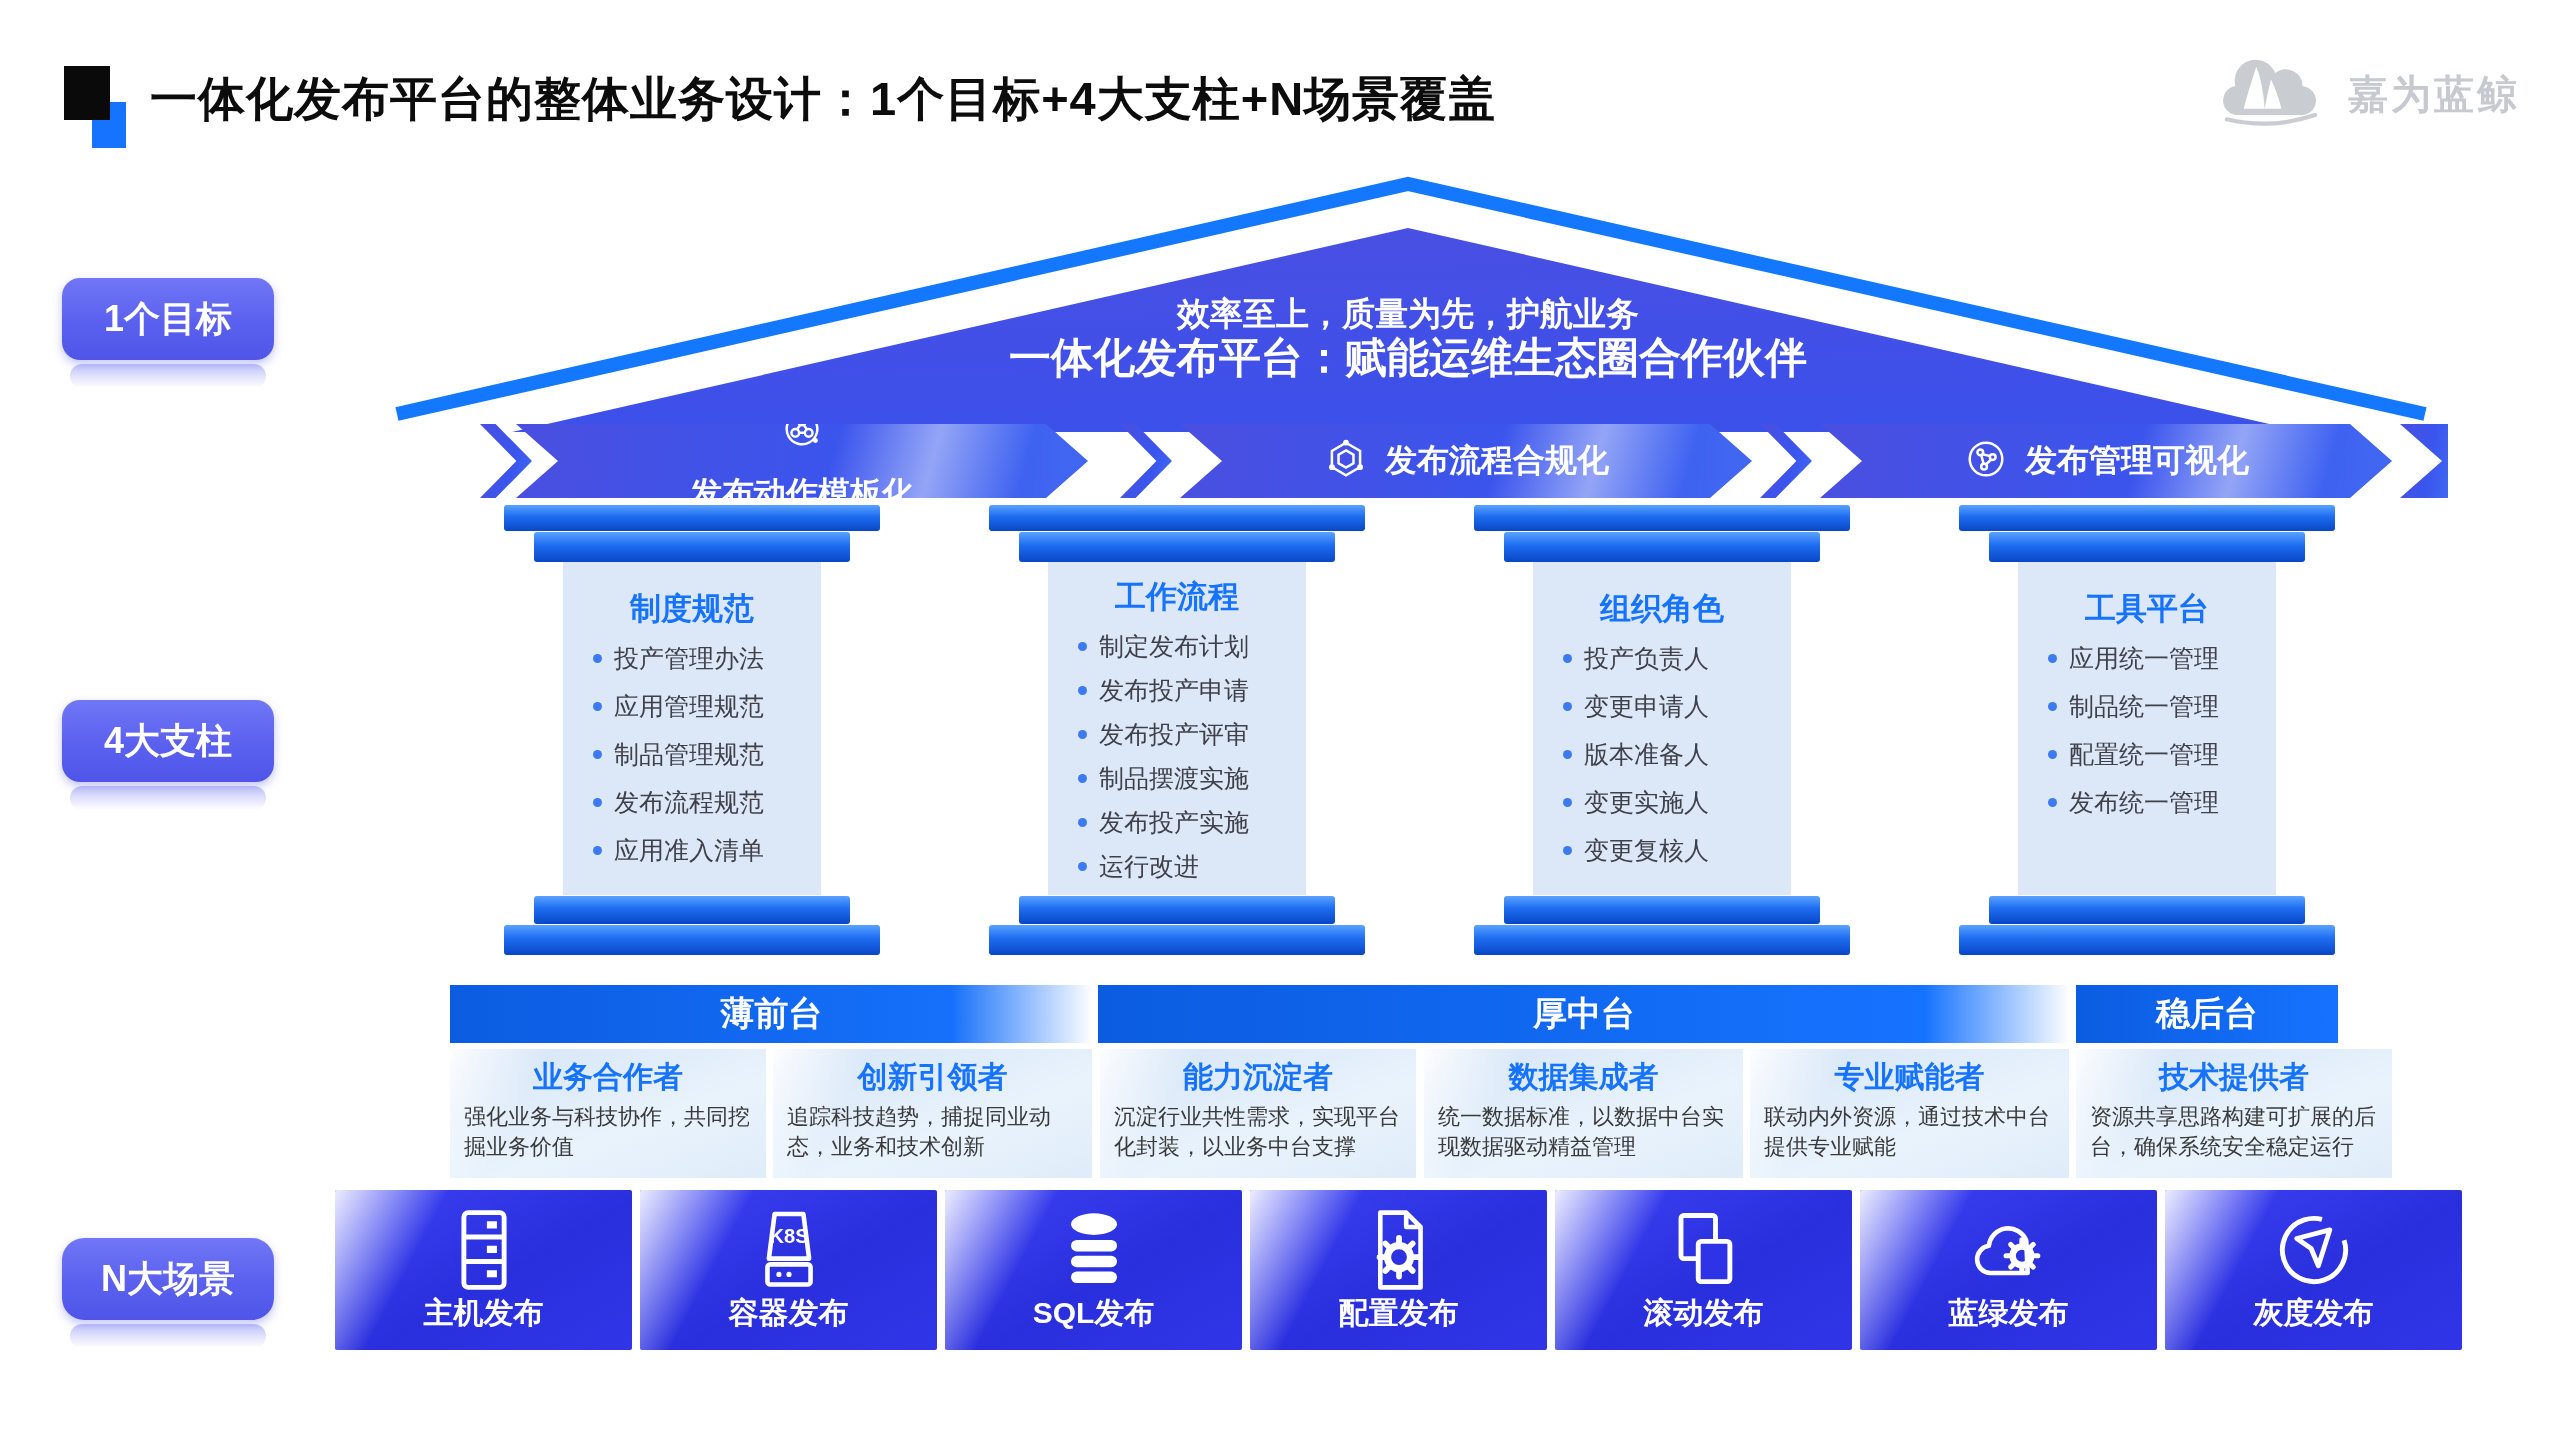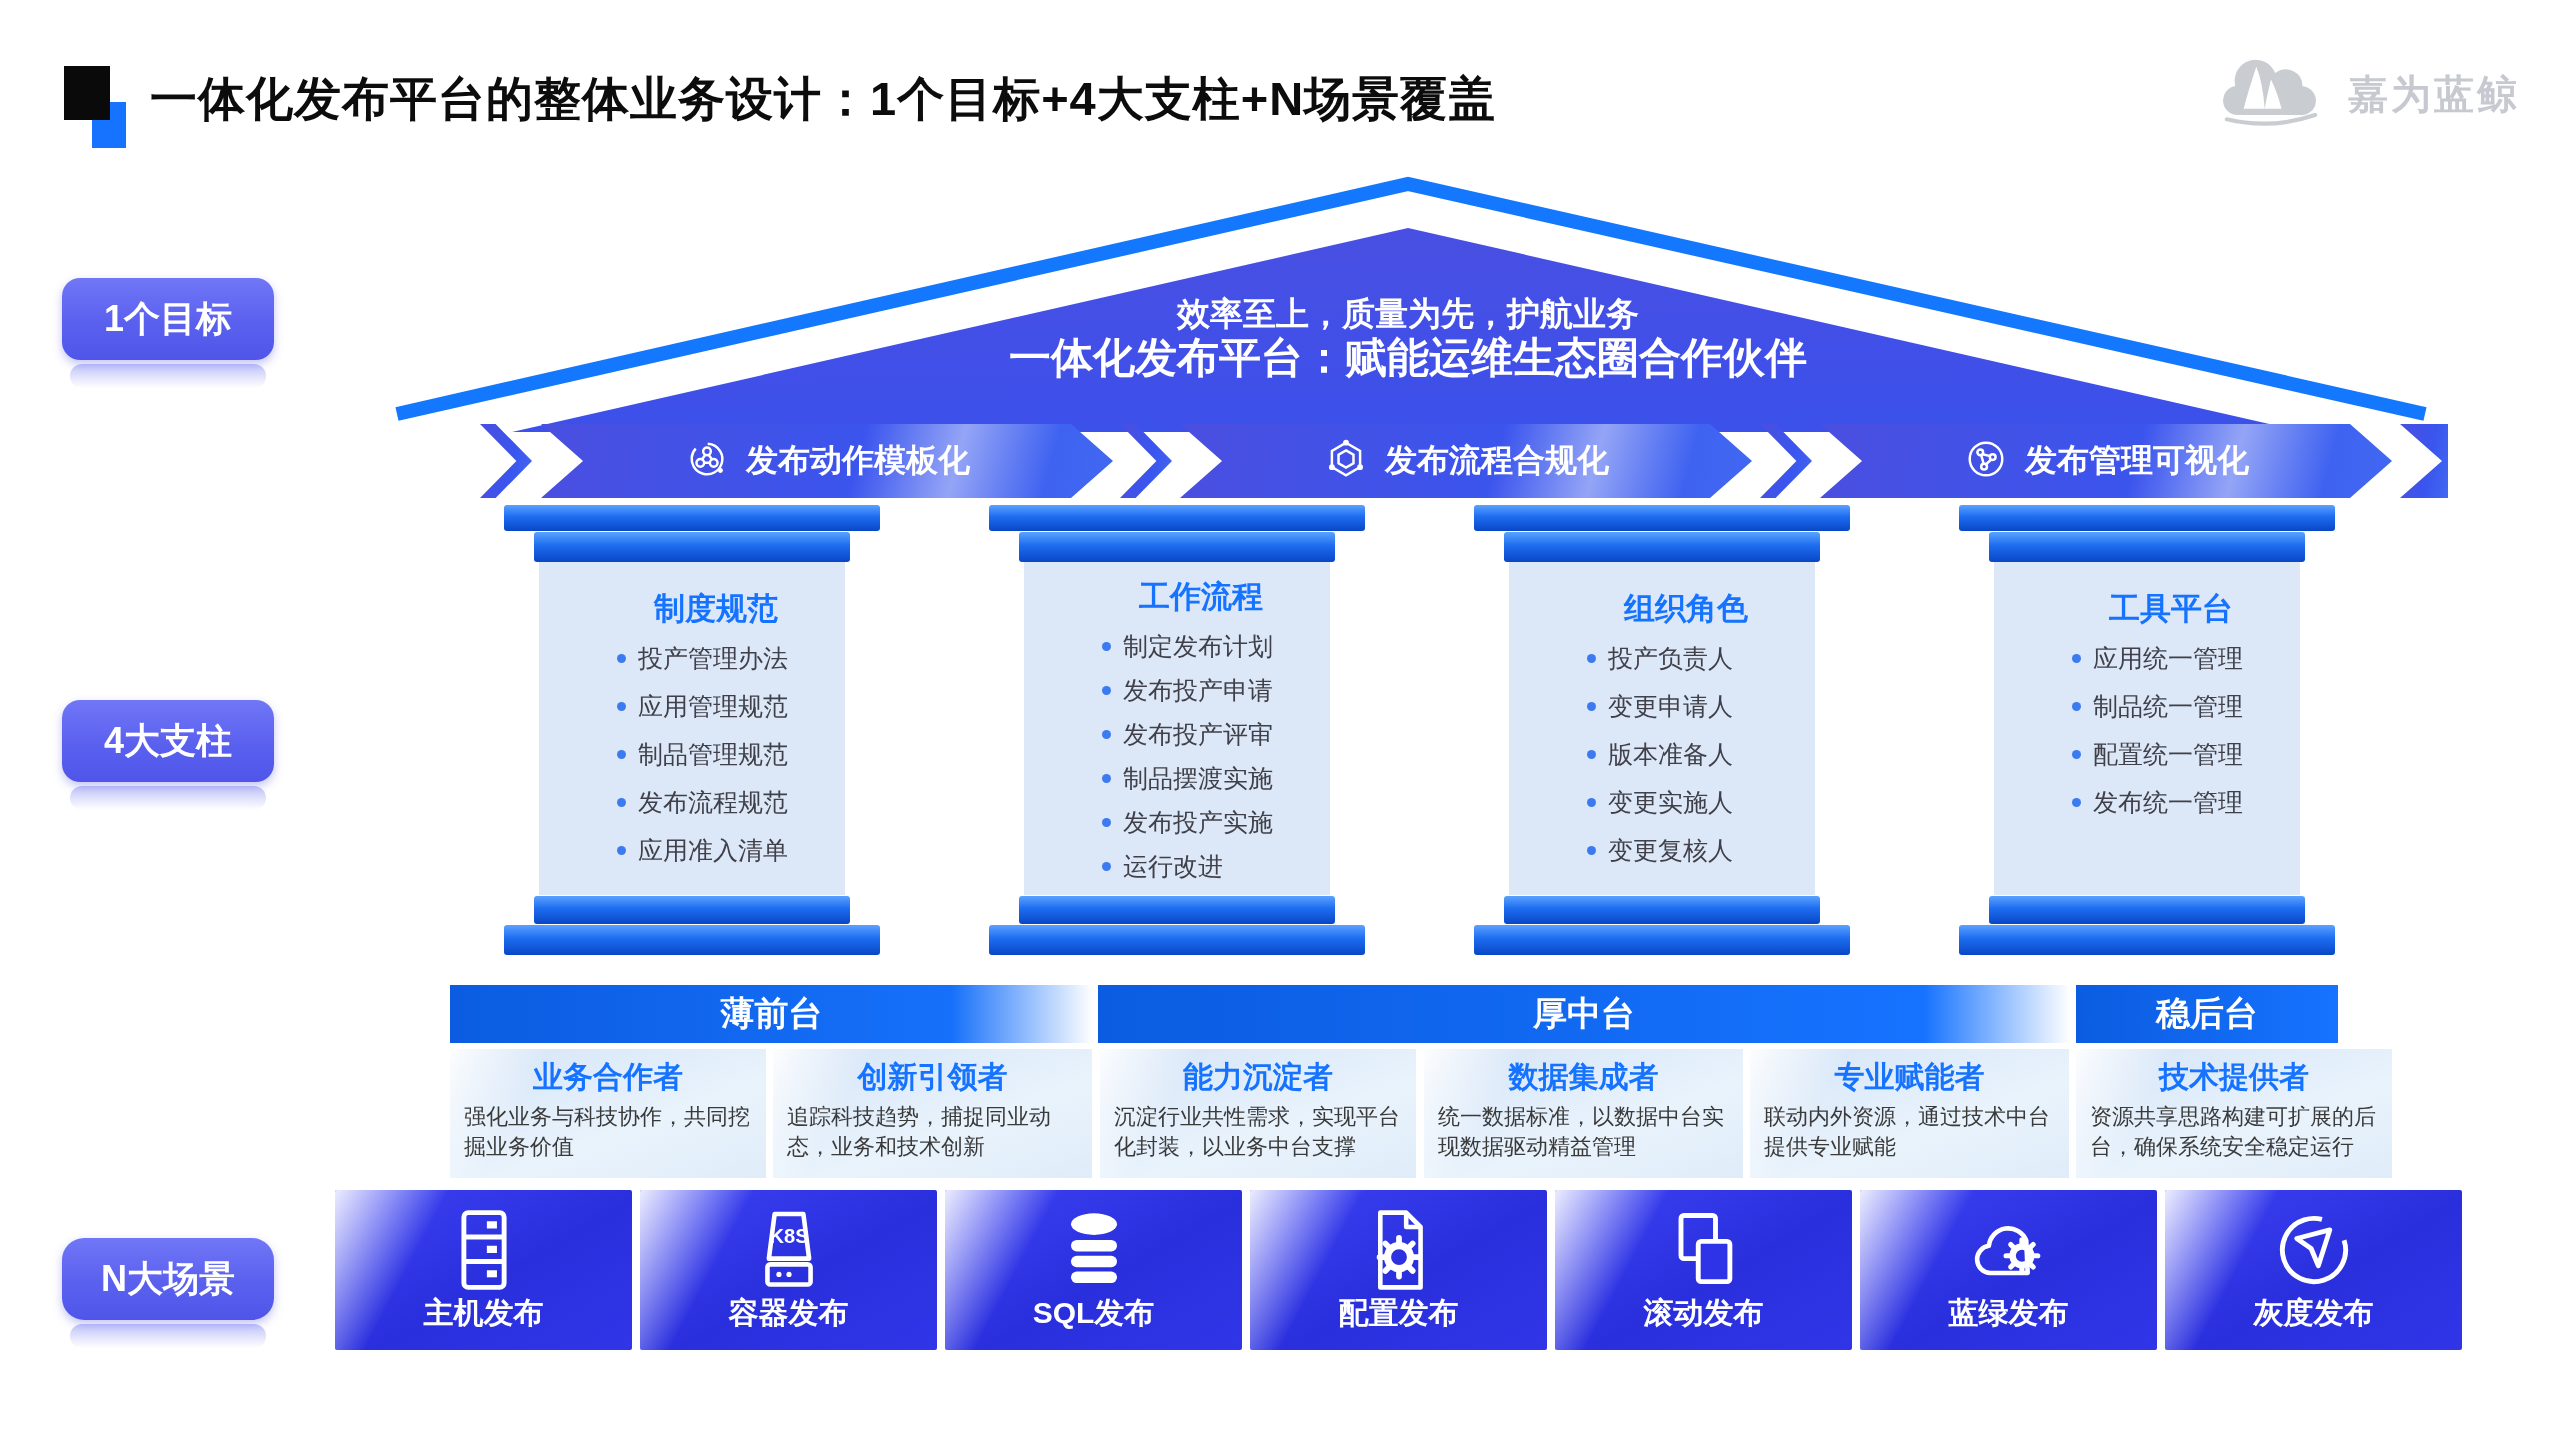--- a/index.html
+++ b/index.html
@@ -34,21 +34,21 @@
   .bn-tail{clip-path:polygon(0 0,100% 0,100% 100%,0 100%,42px 50%);}
   .bn-body::before{content:"";position:absolute;inset:0;pointer-events:none;
            background:linear-gradient(105deg,transparent 55%,rgba(255,255,255,.45) 72%,transparent 88%);}
   .bn-label{color:#fff;font-size:32px;font-weight:bold;position:relative;z-index:1;}
   .bn-icon{position:relative;z-index:1;flex:none;}
   
   .pillar{position:absolute;top:505px;width:376px;}
   .cap-a,.cap-b{margin:0 auto;border-radius:3px;background:linear-gradient(180deg,#5aa2ff 0%,#1e6cf0 45%,#0847c6 100%);}
   .cap-a{width:376px;height:26px;} .cap-b{width:316px;height:30px;margin-top:1px;}
   .cap-b2{width:316px;height:28px;margin-top:1px;} .cap-a2{width:376px;height:30px;margin-top:1px;}
-  .pillar-body{width:258px;height:333px;margin:0 auto;background:#dce8f7;overflow:hidden;padding-left:48px;}
+  .pillar-body{width:258px;height:333px;margin:0 auto;background:#dce8f7;overflow:hidden;}
   .pillar-title{text-align:center;margin-top:26px;font-size:31px;font-weight:bold;color:#1673ff;}
   .pillar.dense .pillar-title{margin-top:14px;}
   .pillar-items{list-style:none;margin:12px 0 0 0;padding:0 0 0 30px;}
   .pillar-items li{display:flex;align-items:flex-start;margin-bottom:15px;font-size:25px;color:#40404a;line-height:33px;}
   .pillar.dense .pillar-items li{margin-bottom:11px;}
   .dot{flex:none;width:9px;height:9px;border-radius:50%;background:#3b7af0;margin:12px 12px 0 0;}
   
   .mid-header{position:absolute;top:985px;height:58px;display:flex;align-items:center;justify-content:center;
               color:#fff;font-size:34px;font-weight:bold;}
   .mh1{left:450px;width:643px;background:linear-gradient(90deg,#0b5ce0 0%,#1670fa 78%,rgba(255,255,255,0) 100%);}
@@ -104,21 +104,21 @@
       </linearGradient>
     </defs>
     <polygon points="1028,58 132,262 1924,262" fill="url(#roofGrad)"></polygon>
     <polyline points="17,244 1028,14 2045,244" fill="none" stroke="#1478ff" stroke-width="14"></polyline>
   </svg>
   <div class="roof-line1">效率至上，质量为先，护航业务</div>
   <div class="roof-line2">一体化发布平台：赋能运维生态圈合作伙伴</div>
 
   <div class="bn bn-grad chev" style="left:480px;width:52px;"></div>
 
-  <div class="bn bn-grad bn-body" style="left:541px;width:572px;">
+  <div class="bn bn-grad bn-body" style="left:516px;width:572px;flex-direction:column;">
     <span class="bn-icon">
       <svg width="46" height="46" viewBox="0 0 48 48" fill="none" stroke="#fff" stroke-width="2.6">
         <circle cx="24" cy="24" r="16" stroke-dasharray="70 14" transform="rotate(-30 24 24)"></circle>
         <circle cx="24" cy="16" r="4"></circle>
           <circle cx="17" cy="28" r="4"></circle>
           <circle cx="31" cy="28" r="4"></circle>
         <line x1="22" y1="20" x2="19" y2="24"></line>
           <line x1="26" y1="20" x2="29" y2="24"></line>
           <line x1="21" y1="28" x2="27" y2="28"></line>
         <circle cx="38" cy="36" r="2.6" fill="#fff" stroke="none"></circle>

